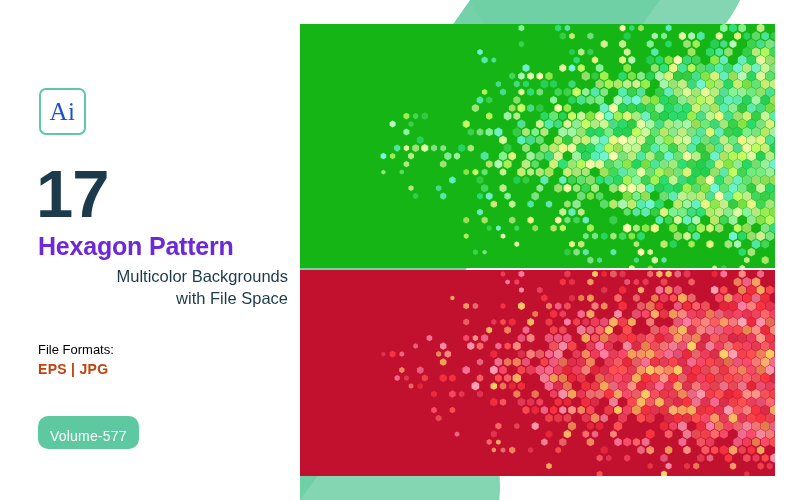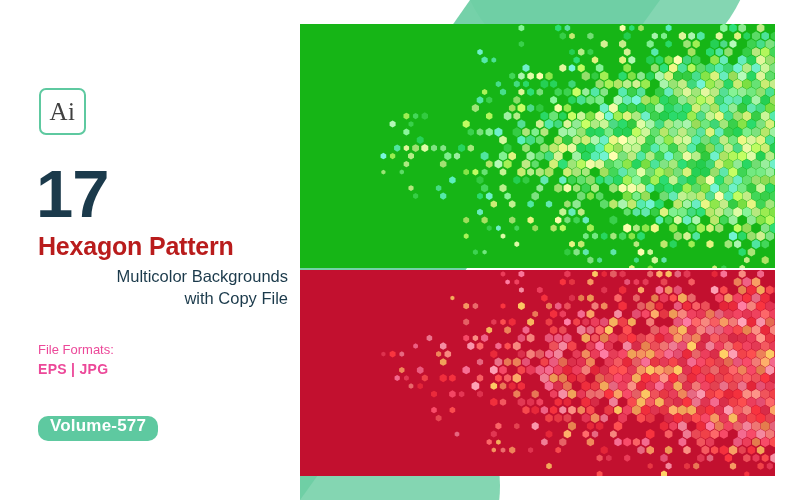--- a/index.html
+++ b/index.html
@@ -59,81 +59,81 @@
     border: 2px solid #5ec9a0;
     border-radius: 7px;
     box-sizing: border-box;
     display: flex;
     align-items: center;
     justify-content: center;
   }
   .ai-badge span {
     font-family: "Liberation Serif", serif;
     font-size: 25px;
-    color: #404040;
+    color: #1d4ed8;
     letter-spacing: 0.5px;
     line-height: 1;
   }
   .big-number {
     position: absolute;
     left: 36px;
     top: 160px;
     font-size: 67px;
     font-weight: bold;
     color: #1b3a4b;
     letter-spacing: -1px;
     line-height: 1;
   }
   .title-main {
     position: absolute;
     left: 38px;
     top: 233px;
     font-size: 25px;
     font-weight: bold;
-    color: #b91c1c;
+    color: #6d28d9;
     letter-spacing: -0.2px;
     line-height: 1.1;
   }
   .subtitle {
     position: absolute;
     left: 38px;
     top: 266px;
     font-size: 16.5px;
     color: #1b3a4b;
     line-height: 1.32;
     width: 250px;
     text-align: right;
   }
   .formats-label {
     position: absolute;
     left: 38px;
     top: 342px;
     font-size: 13px;
-    color: #ec4899;
+    color: #000000;
   }
   .formats-value {
     position: absolute;
     left: 38px;
     top: 361px;
     font-size: 14px;
     font-weight: bold;
-    color: #ec4899;
+    color: #c2410c;
     letter-spacing: 0.3px;
     text-align: center;
   }
   .volume-pill {
     position: absolute;
     left: 38px;
     top: 416px;
     background: #5ec9a0;
     border-radius: 10px;
-    padding: 0 12px 5px 12px;
-    font-size: 17px;
+    padding: 12px 12px 5px 12px;
+    font-size: 14px;
     color: #ffffff;
-    font-weight: bold;
+    font-weight: normal;
     letter-spacing: 0.2px;
   }
 
   
   .preview {
     position: absolute;
     left: 300px;
     width: 475px;
     overflow: hidden;
     z-index: 6;
@@ -168,21 +168,21 @@
   </svg>
 
   <div class="left-panel">
     <div class="ai-badge">
       <span>Ai</span>
     </div>
     <div class="big-number">17</div>
     <div class="title-main">Hexagon Pattern</div>
     <div class="subtitle">
       <div>Multicolor Backgrounds</div>
-      <div>with Copy File</div>
+      <div>with File Space</div>
     </div>
     <div class="formats-label">File Formats:</div>
     <div class="formats-value">EPS  |  JPG</div>
     <div class="volume-pill">Volume-577</div>
   </div>
 
   <div class="preview preview-top">
     <svg id="svg-green" width="475" height="244">
         <polygon points="375.73,-5.46 375.73,-2.54 373.20,-1.08 370.67,-2.54 370.67,-5.46 373.20,-6.92" fill="#2fe07a" opacity="0.75"></polygon>
         <polygon points="394.31,-5.56 394.31,-2.44 391.60,-0.88 388.89,-2.44 388.89,-5.56 391.60,-7.12" fill="#ffffb0" opacity="0.89"></polygon>

